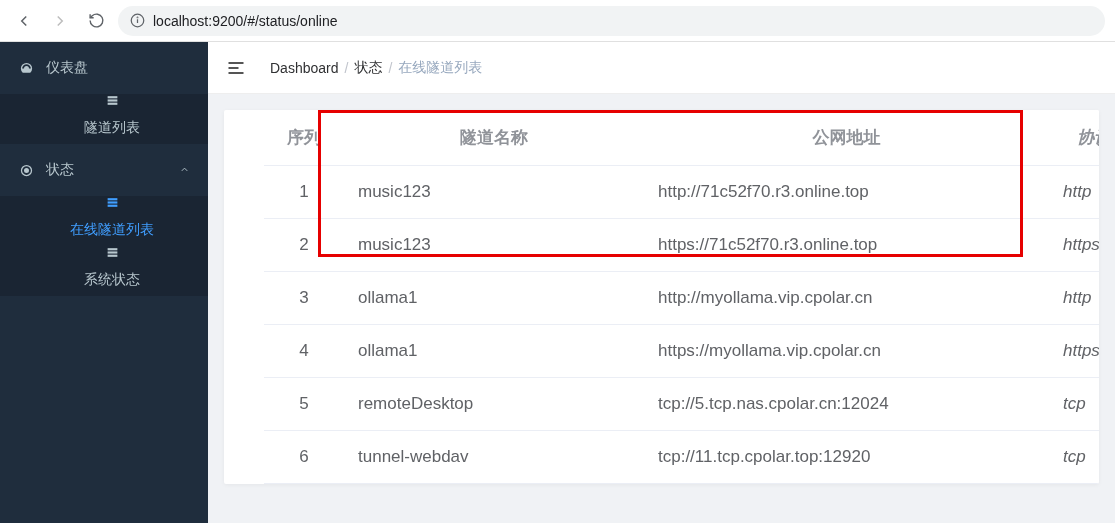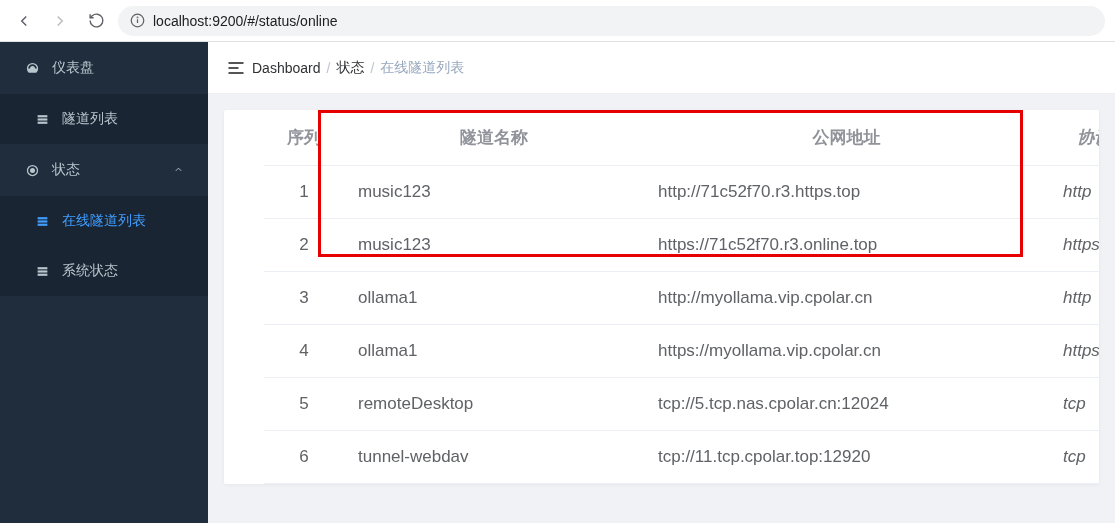--- a/index.html
+++ b/index.html
@@ -10,29 +10,29 @@
   .nav-icon { width: 28px; height: 28px; display: flex; align-items: center; justify-content: center; border-radius: 50%; cursor: pointer; color: #5f6368; }
   .nav-icon.disabled { color: #bdbdbd; }
   .url-bar { flex: 1; height: 30px; border-radius: 15px; background: #f1f3f4; display: flex; align-items: center; padding: 0 12px; gap: 8px; color: #202124; font-size: 14px; }
   .url-bar .info-icon { color: #5f6368; display: flex; align-items: center; }
 
   
   .app { display: flex; height: calc(523px - 42px); }
 
   
   .sidebar { width: 208px; background: #1f2d3d; color: #b8c7ce; display: flex; flex-direction: column; font-size: 14px; }
-  .side-item { display: flex; align-items: center; height: 52px; padding: 0 24px; cursor: pointer; gap: 12px; }
+  .side-item { display: flex; align-items: center; height: 52px; padding: 0 18px; cursor: pointer; gap: 12px; }
   .side-item .chev { margin-left: auto; }
-  .side-sub { display: flex; align-items: center; height: 50px; padding: 0 18px 0 34px; cursor: pointer; gap: 12px; background: #1a2533; }
+  .side-sub { display: flex; align-items: center; height: 50px; padding: 0 18px 0 34px; cursor: pointer; gap: 12px; background: #1a2533; flex-direction: column; }
   .side-sub.active { color: #409eff; }
   .side-icon { display: inline-flex; width: 16px; justify-content: center; }
 
   
   .content { flex: 1; background: #f0f2f5; display: flex; flex-direction: column; overflow: hidden; }
-  .topbar { height: 52px; background: #fff; display: flex; align-items: center; padding: 0 18px; gap: 6px; border-bottom: 1px solid #eee; }
+  .topbar { height: 52px; background: #fff; display: flex; align-items: center; padding: 0 18px; gap: 24px; border-bottom: 1px solid #eee; }
   .hamburger { color: #333; cursor: pointer; display: flex; }
   .breadcrumb { color: #97a8be; font-size: 14px; display: flex; align-items: center; gap: 6px; }
   .breadcrumb .bc-item.dark { color: #303133; }
   .breadcrumb .sep { color: #c0c4cc; }
 
   .panel { margin: 16px; background: #fff; border-radius: 2px; box-shadow: 0 1px 4px rgba(0,0,0,0.05); overflow: hidden; position: relative; }
 
   table { width: 100%; border-collapse: collapse; font-size: 17px; color: #606266; margin-left: 40px; }
   thead th { text-align: center; font-weight: 600; color: #909399; padding: 16px 14px; border-bottom: 1px solid #ebeef5; background: #fff; }
   tbody td { padding: 16px 14px; border-bottom: 1px solid #ebeef5; }
@@ -159,21 +159,21 @@
             <th class="col-index">序列</th>
             <th class="col-name">隧道名称</th>
             <th>公网地址</th>
             <th class="col-proto">协议</th>
           </tr>
         </thead>
         <tbody id="table-body">
             <tr>
               <td class="col-index">1</td>
               <td class="col-name">music123</td>
-              <td>http://71c52f70.r3.https.top</td>
+              <td>http://71c52f70.r3.online.top</td>
               <td class="col-proto">http</td>
             </tr>
             <tr>
               <td class="col-index">2</td>
               <td class="col-name">music123</td>
               <td>https://71c52f70.r3.online.top</td>
               <td class="col-proto">https</td>
             </tr>
             <tr>
               <td class="col-index">3</td>

